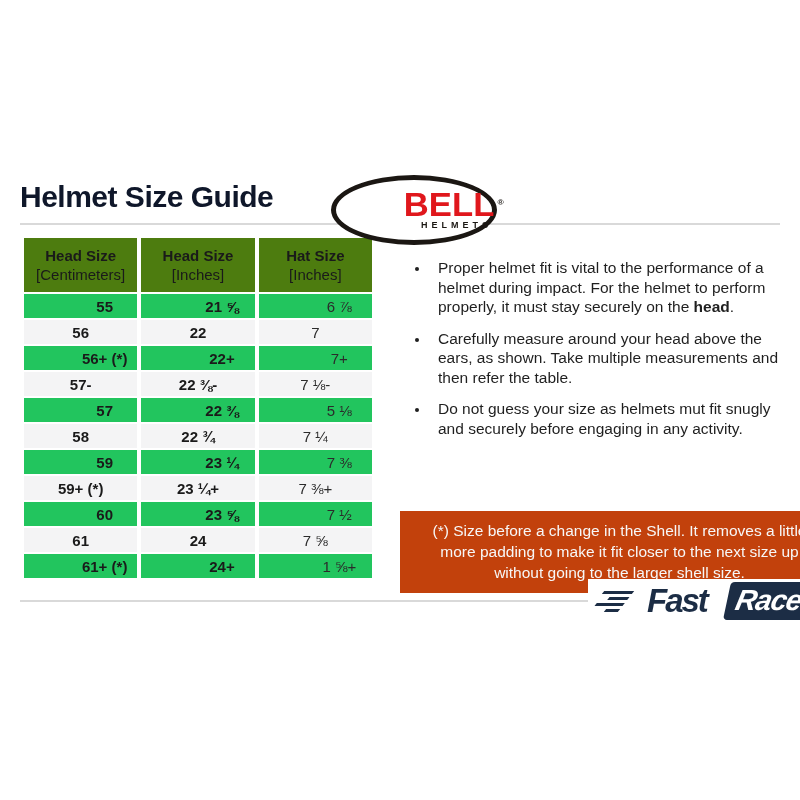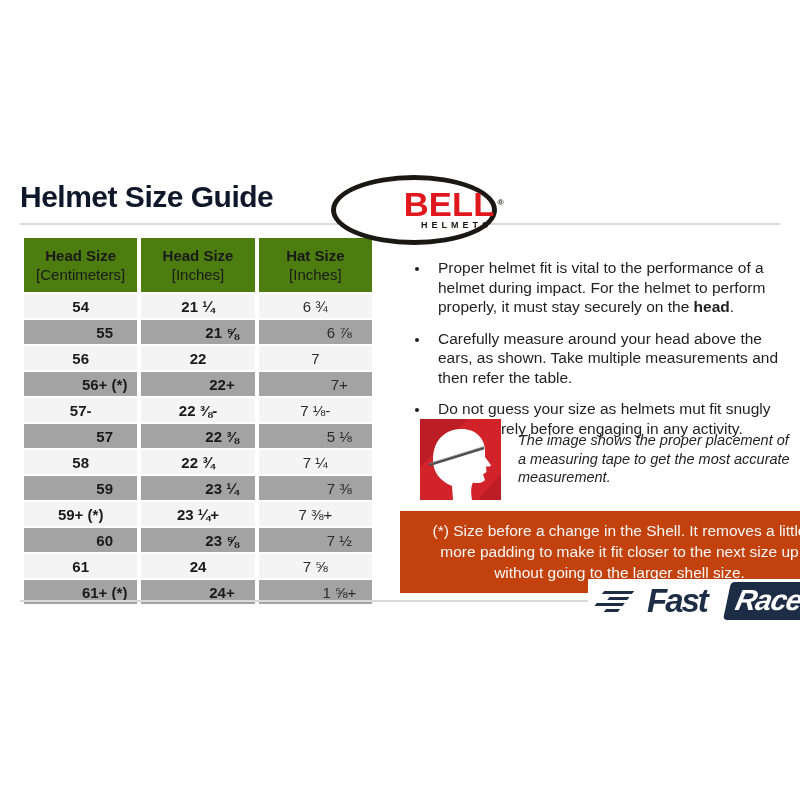--- a/index.html
+++ b/index.html
@@ -45,21 +45,21 @@
     border-collapse: separate; border-spacing: 4px 2px; table-layout: fixed;
   }
   .size-table th, .size-table td { text-align: center; vertical-align: middle; }
   .size-table th {
     background: #4d7c0f; height: 54px; font-size: 15px; font-weight: normal;
     line-height: 19px; padding: 2px 0;
   }
   .size-table th .h1 { font-weight: bold; }
   .size-table td { height: 24px; font-size: 15px; }
   .size-table tr.light td { background: #f4f4f5; }
-  .size-table tr.gray td { background: #a3a3a3; padding-left: 48px; }
+  .size-table tr.gray td { background: #22c55e; padding-left: 48px; }
   .size-table td.c1, .size-table td.c2 { font-weight: bold; }
   .size-table td.c3 { font-weight: normal; color: #2b2b2b; }
 
   
   .bullet-list {
     position: absolute; left: 408px; top: 258px; width: 388px;
     list-style: disc; padding-left: 22px;
   }
   .bullet-list li {
     font-size: 15.5px; line-height: 19.5px; margin-bottom: 12px; color: #1f1f1f;
@@ -129,25 +129,20 @@
           <div class="h1">Head Size</div>
           <div class="h2">[Inches]</div>
         </th>
         <th>
           <div class="h1">Hat Size</div>
           <div class="h2">[Inches]</div>
         </th>
       </tr>
     </thead>
     <tbody>
-      <tr class="light">
-        <td class="c1">54</td>
-        <td class="c2">21 ¼</td>
-        <td class="c3">6 ¾</td>
-      </tr>
       <tr class="gray">
         <td class="c1">55</td>
         <td class="c2">21 ⅝</td>
         <td class="c3">6 ⅞</td>
       </tr>
       <tr class="light">
         <td class="c1">56</td>
         <td class="c2">22</td>
         <td class="c3">7</td>
       </tr>
@@ -198,45 +193,20 @@
       </tr>
     </tbody>
   </table>
 
   <ul class="bullet-list">
     <li><span>Proper helmet fit is vital to the performance of a helmet during impact. For the helmet to perform properly, it must stay securely on the </span><span class="bullet-bold">head</span><span>.</span></li>
     <li><span>Carefully measure around your head above the ears, as shown. Take multiple measurements and then refer the table.</span><span class="bullet-bold"></span><span></span></li>
     <li><span>Do not guess your size as helmets mut fit snugly and securely before engaging in any activity.</span><span class="bullet-bold"></span><span></span></li>
   </ul>
 
-  <div class="figure-row">
-    <svg class="head-box" viewBox="0 0 81 81" xmlns="http://www.w3.org/2000/svg">
-      <rect x="0" y="0" width="81" height="81" fill="#d3232a"></rect>
-      <polygon points="0,0 48,0 0,48" fill="#bd1d24"></polygon>
-      <polygon points="81,55 81,81 58,81" fill="#bd1d24"></polygon>
-      <path fill="#ffffff" d="M 33 81
-        L 32 67
-        C 20 62, 13 53, 13 41
-        C 13 22, 24 11, 40 10
-        C 54 9, 64 18, 65 30
-        L 65 38
-        L 70.5 45.5
-        C 71.5 47, 70 47.5, 68.5 47.5
-        L 66 47.5
-        L 66.5 53
-        L 63 55.5
-        L 65 61
-        C 62 64.5, 56 64.5, 53 63.5
-        C 50.5 68, 51 74, 52 81
-        Z"></path>
-      <line x1="9" y1="46" x2="64" y2="29" stroke="#4d4d4d" stroke-width="2.6"></line>
-      <line x1="9" y1="44.6" x2="64" y2="27.6" stroke="#8a8a8a" stroke-width="0.8"></line>
-    </svg>
-    <div class="figure-caption">The image shows the proper placement of a measuring tape to get the most accurate measurement.</div>
-  </div>
 
   <div class="note-box">(*) Size before a change in the Shell. It removes a little more padding to make it fit closer to the next size up without going to the larger shell size.</div>
 
   <div class="fastracer">
     <div class="speed-lines">
       <div class="sl sl1"></div>
         <div class="sl sl2"></div>
         <div class="sl sl3"></div>
         <div class="sl sl4"></div>
     </div>

